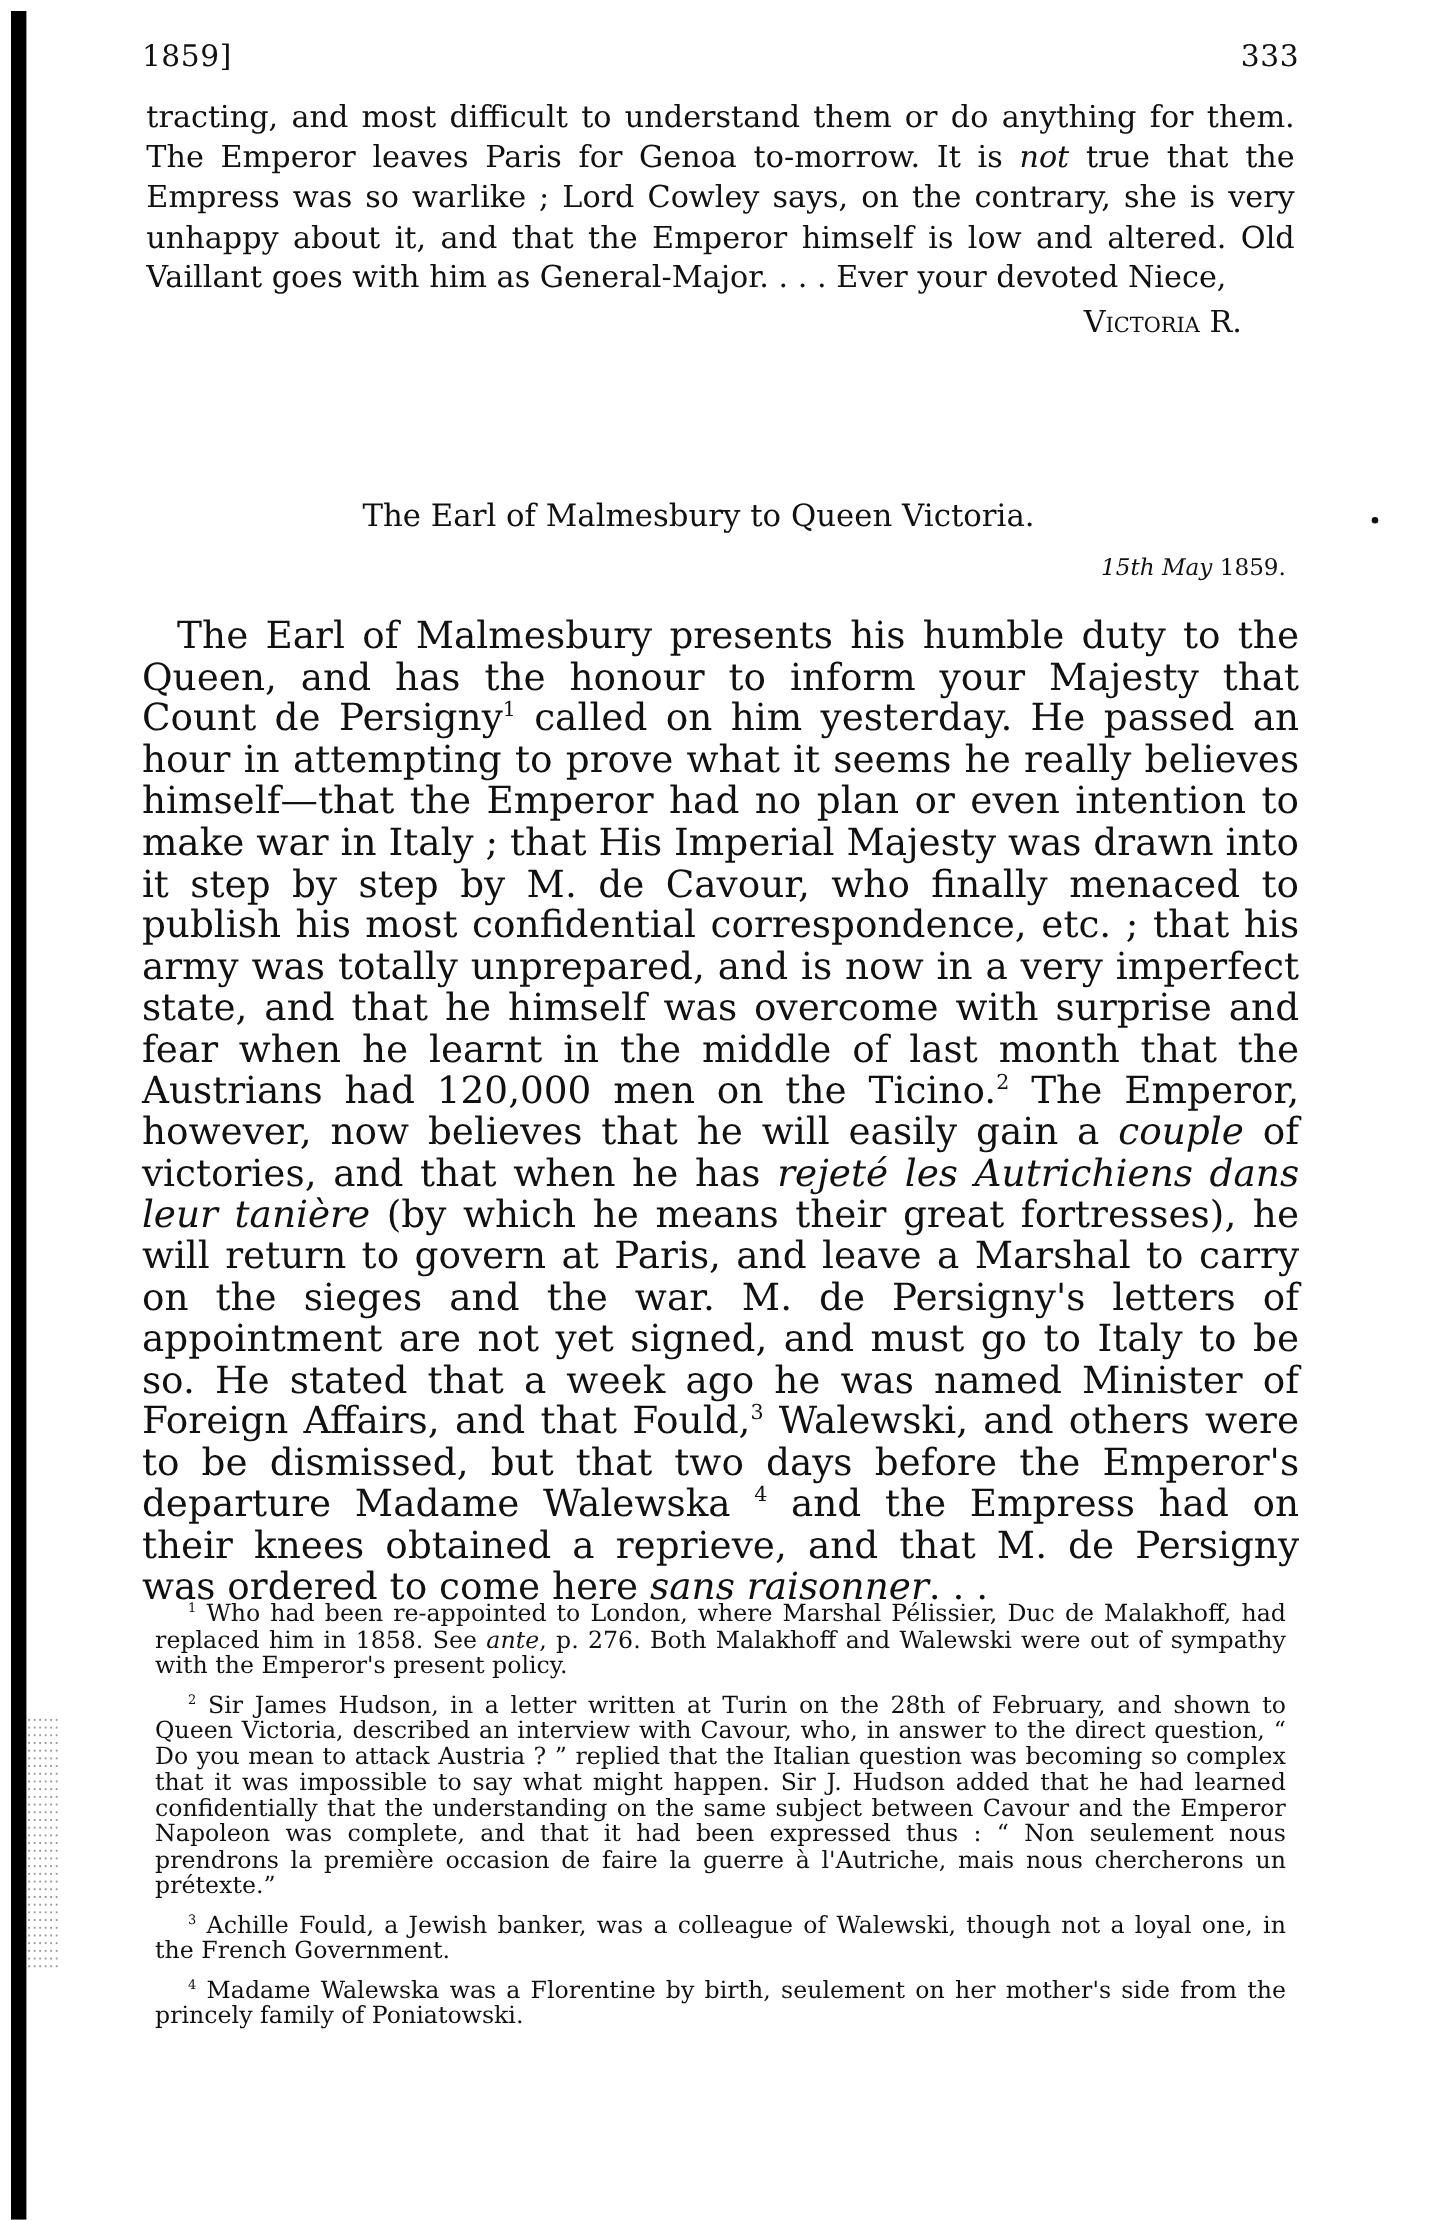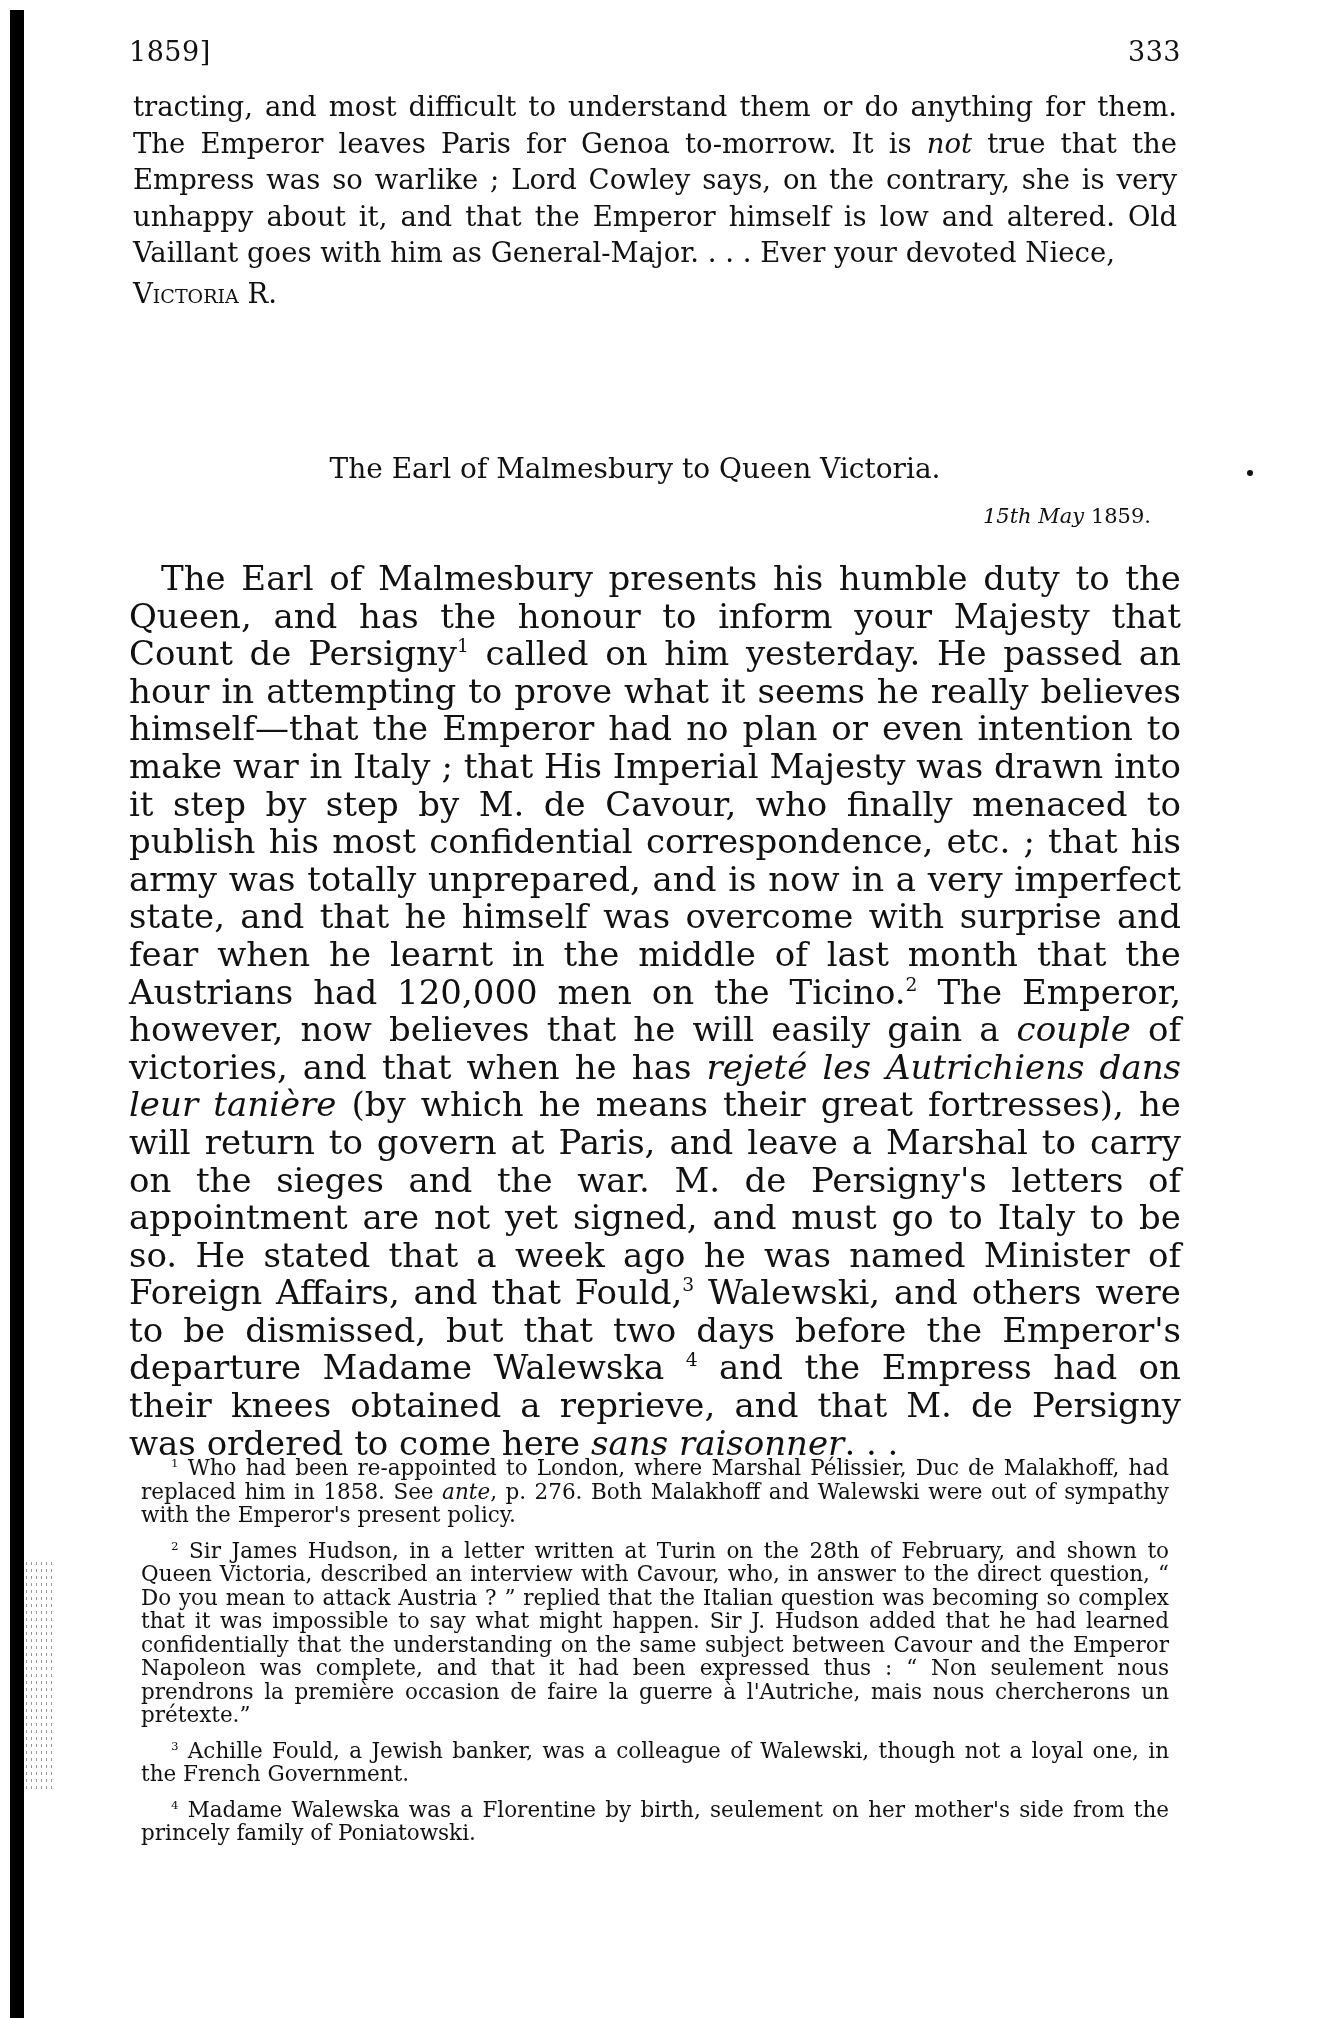--- a/index.html
+++ b/index.html
@@ -21,29 +21,29 @@
     position: absolute; top: 36px; left: 0; width: 1052px; height: 32px;
     font-size: 27px; letter-spacing: 0.5px;
   }
   .running-head .year { position: absolute; left: 0; }
   .running-head .title { position: absolute; left: 95px; }
   .running-head .pageno { position: absolute; right: 0; font-weight: normal; }
 
   .text { font-size: 27.5px; line-height: 36.5px; text-align: justify; }
   .text p { margin: 4px; }
   .letter-end { position: absolute; top: 84px; left: 0; width: 1052px; }
-  .sign { text-align: left; padding-right: 48px; font-variant: small-caps; }
+  .sign { text-align: right; padding-right: 48px; font-variant: small-caps; }
 
   .letter-heading {
     position: absolute; top: 452px; left: 0; width: 1052px;
     text-align: center; font-size: 28px; padding-right: 40px; box-sizing: border-box;
   }
   .stray-dot { position: absolute; left: 1118px; top: 470px; width: 6px; height: 6px; border-radius: 50%; background: #111; }
   .dateline {
-    position: absolute; top: 504px; right: 30px; font-size: 21px;
+    position: absolute; top: 504px; right: 12px; font-size: 21px;
   }
   .dateline i { font-style: italic; }
 
   .body-text {
     position: absolute; top: 560px; left: 0; width: 1052px;
     font-size: 34px; line-height: 37.6px; text-align: justify;
   }
   .body-text p { margin: 0; text-indent: 32px; }
   sup { font-size: 0.55em; vertical-align: 0.7em; line-height: 0; }
 

